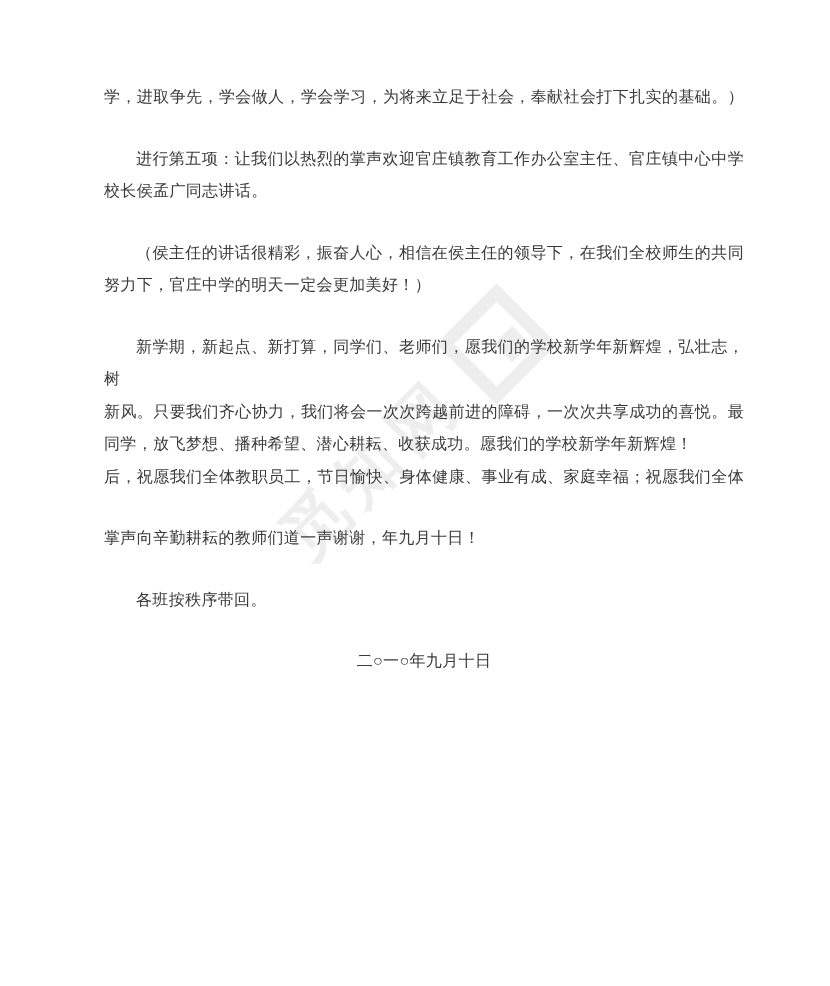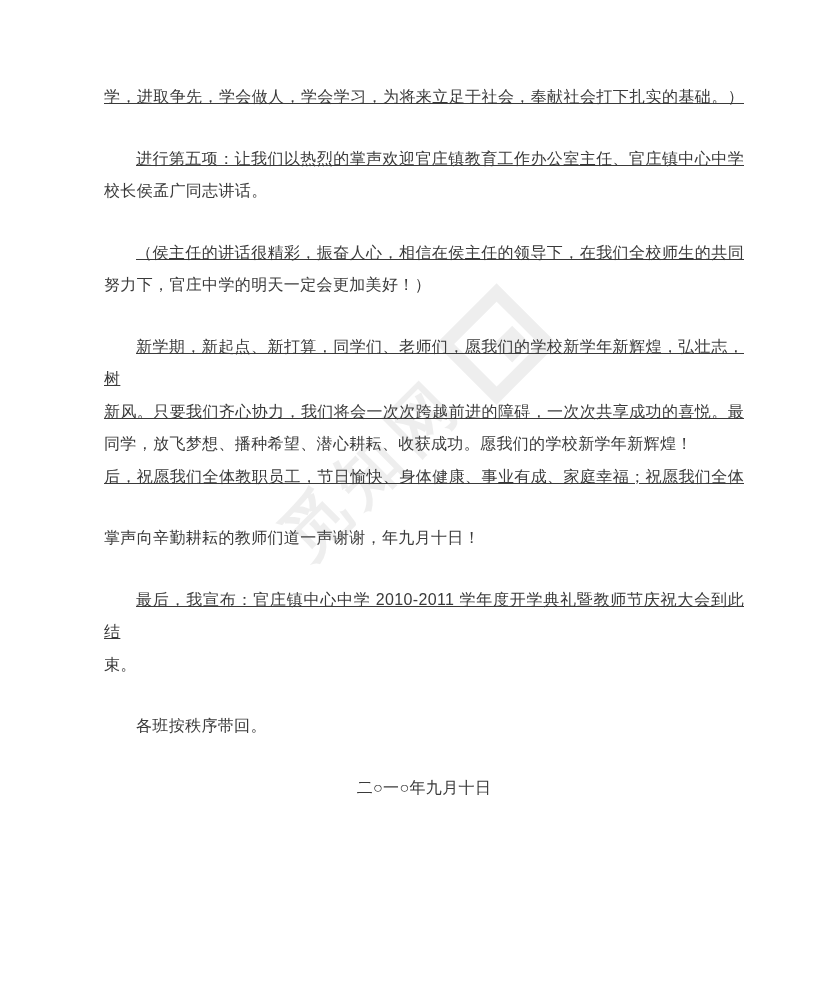--- a/index.html
+++ b/index.html
@@ -52,21 +52,21 @@
     top: 81px;
     width: 640px;
     color: #3a3a3a;
     font-size: 16px;
     line-height: 32.5px;
     letter-spacing: 0.35px;
   }
   .paragraph { margin-bottom: 29px; }
   .paragraph:last-child { margin-bottom: 0; }
   .line { white-space: nowrap; }
-  .line.full { white-space: normal; text-align: justify; text-align-last: justify; text-decoration: underline; }
+  .line.full { white-space: normal; text-align: justify; text-align-last: justify; }
   .line.indent { text-indent: 2em; margin-top: 16px; }
   .line.center { text-align: left; text-align-last: center; white-space: normal; }
 </style>
 </head>
 <body>
 
 <div class="page">
 
   <div class="watermark">
     <span class="watermark-text">觅知网</span>
@@ -95,24 +95,20 @@
       <div class="line full indent">新学期，新起点、新打算，同学们、老师们，愿我们的学校新学年新辉煌，弘壮志，树</div>
       <div class="line full">新风。只要我们齐心协力，我们将会一次次跨越前进的障碍，一次次共享成功的喜悦。最</div>
       <div class="line">同学，放飞梦想、播种希望、潜心耕耘、收获成功。愿我们的学校新学年新辉煌！</div>
       <div class="line full">后，祝愿我们全体教职员工，节日愉快、身体健康、事业有成、家庭幸福；祝愿我们全体</div>
     </div>
 
     <div class="paragraph">
       <div class="line">掌声向辛勤耕耘的教师们道一声谢谢，年九月十日！</div>
     </div>
 
-    <div class="paragraph">
-      <div class="line full indent">最后，我宣布：官庄镇中心中学 2010-2011 学年度开学典礼暨教师节庆祝大会到此结</div>
-      <div class="line">束。</div>
-    </div>
 
     <div class="paragraph">
       <div class="line indent">各班按秩序带回。</div>
     </div>
 
     <div class="paragraph">
       <div class="line center">二○一○年九月十日</div>
     </div>
 
   </div>

